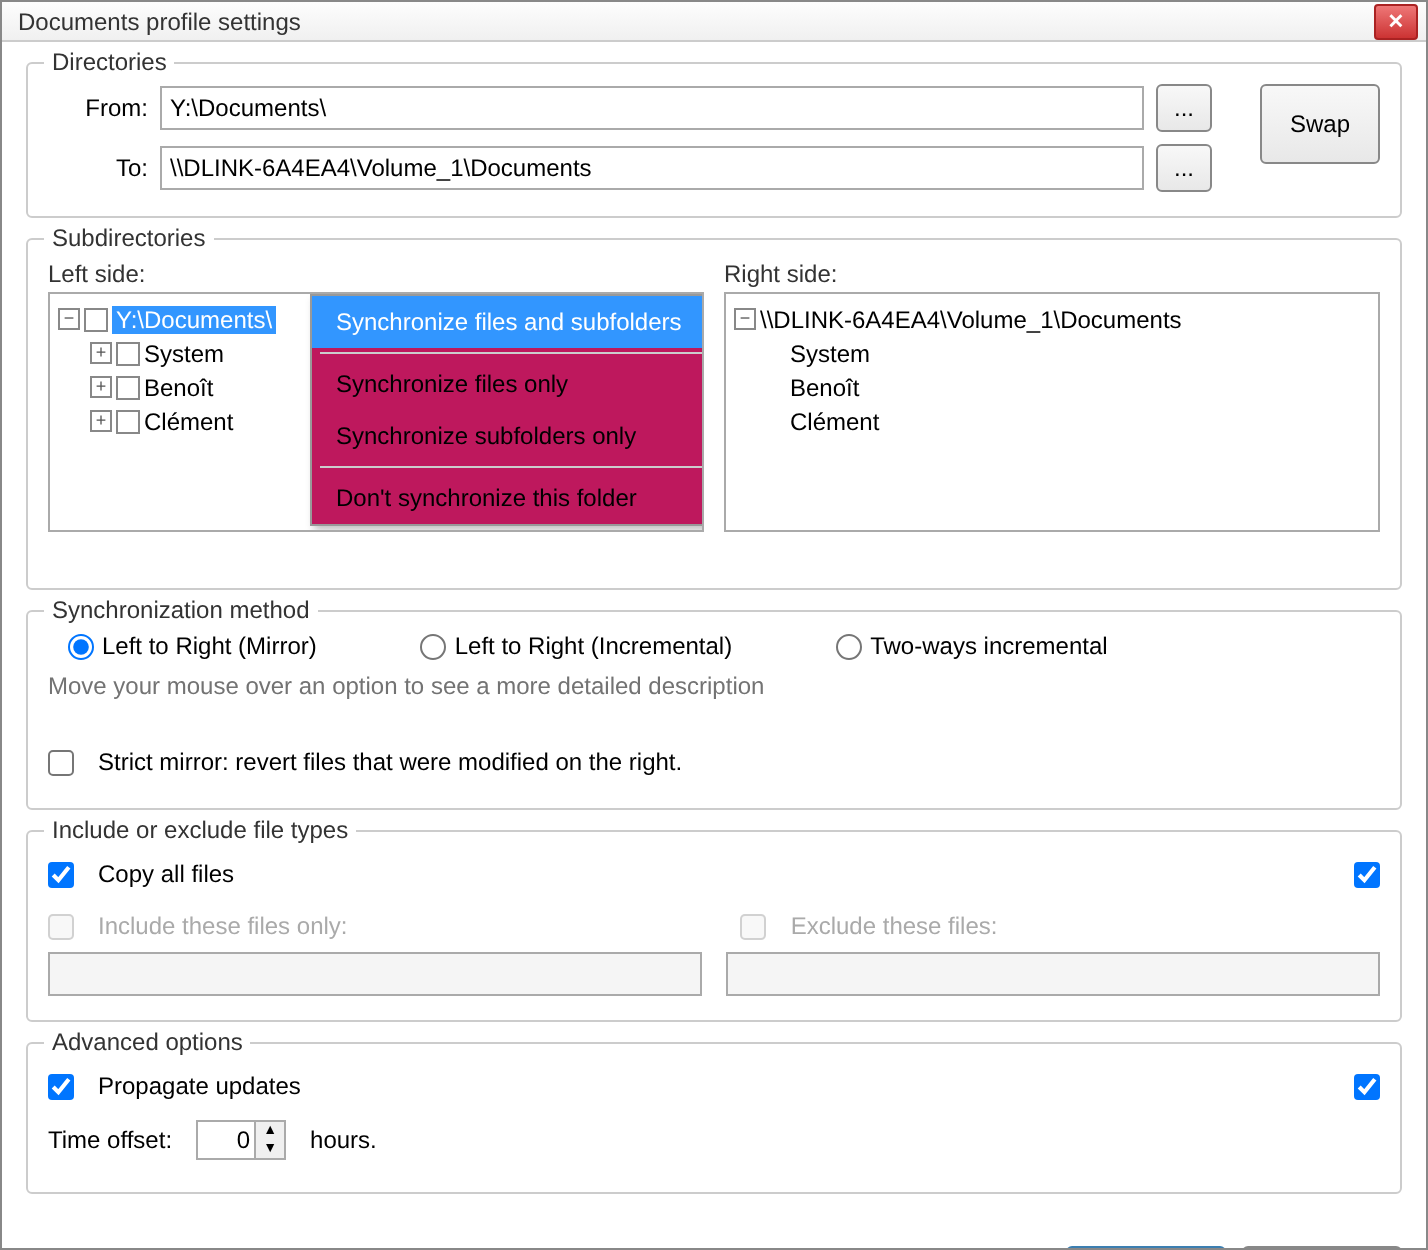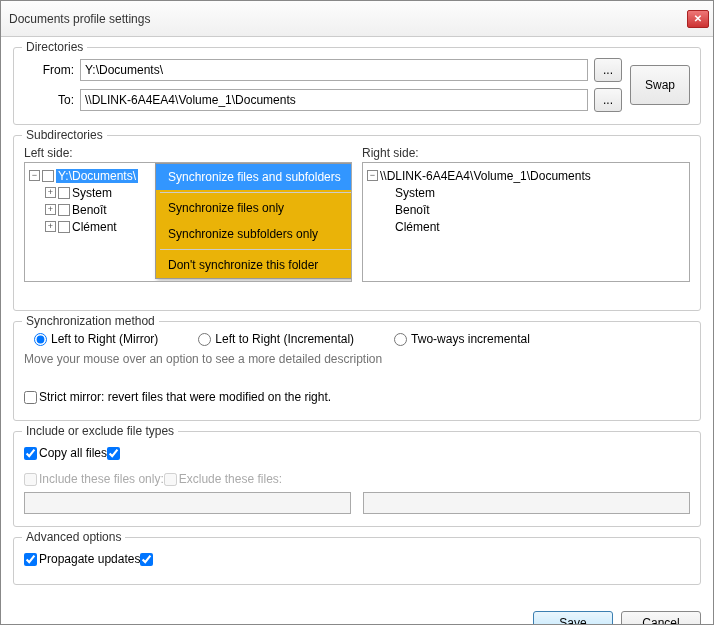--- a/index.html
+++ b/index.html
@@ -1,67 +1,67 @@
 <!DOCTYPE html>
 <html><head>
 <meta charset="utf-8">
 <style>
 *{box-sizing:border-box;margin:0;padding:0}
 body{font-family:"Segoe UI",Tahoma,sans-serif;font-size:12px;color:#000;background:#fff;width:714px;height:625px;overflow:hidden;border:1px solid #888}
-.titlebar{height:36px;background:linear-gradient(#fdfdfd,#f0f0f0);border-bottom:1px solid #ccc;display:flex;align-items:center;padding:0 4px 0 8px}
+.titlebar{height:20px;background:linear-gradient(#fdfdfd,#f0f0f0);border-bottom:1px solid #ccc;display:flex;align-items:center;padding:0 4px 0 8px}
 .titlebar .title{flex:1;font-size:12px;color:#333}
 .closebtn{width:22px;height:18px;background:linear-gradient(#e77,#c33);border:1px solid #a22;border-radius:2px;display:flex;align-items:center;justify-content:center;color:#fff;font-weight:bold;font-size:10px;cursor:pointer}
 .content{padding:10px 12px}
 .fieldset{border:1px solid #ccc;border-radius:3px;padding:10px 10px 12px 10px;margin-bottom:10px;position:relative}
 .fieldset>.legend{position:absolute;top:-8px;left:8px;background:#fff;padding:0 4px;font-size:12px;color:#333}
 .row{display:flex;align-items:center;margin-bottom:6px;gap:6px}
 .row label{width:50px;text-align:right}
 input[type=text]{height:22px;border:1px solid #aaa;padding:2px 4px;font-family:inherit;font-size:12px;background:#fff}
 input[type=text]:disabled{background:#f5f5f5;color:#999}
 .btn{height:24px;min-width:28px;border:1px solid #888;background:linear-gradient(#f8f8f8,#e8e8e8);border-radius:3px;cursor:pointer;font-family:inherit;font-size:12px;display:inline-flex;align-items:center;justify-content:center;padding:0 4px}
 .btn.big{width:60px;height:40px}
 .split{display:flex;gap:10px}
 .treebox{flex:1;border:1px solid #aaa;height:120px;background:#fff;padding:4px;overflow:auto;position:relative}
 .treelabel{margin-bottom:2px;color:#333}
 .treerow{display:flex;align-items:center;height:17px;gap:2px;white-space:nowrap}
 .exp{width:11px;height:11px;border:1px solid #888;display:inline-flex;align-items:center;justify-content:center;font-size:9px;line-height:1;color:#555;background:#fff}
 .chk{width:12px;height:12px;border:1px solid #888;background:#fff;display:inline-block}
 .selrow{background:#3296ff;color:#fff;padding:0 2px}
 .refreshbtn{width:28px;height:24px;border:1px solid #6aa8e8;background:linear-gradient(#eaf3fc,#c8e0f8);border-radius:3px;display:flex;align-items:center;justify-content:center;position:absolute;right:4px;top:4px;cursor:pointer}
-.ctxmenu{position:absolute;left:130px;top:0px;width:220px;background:#eab308;border:1px solid #999;box-shadow:2px 2px 4px rgba(0,0,0,.25);z-index:5}
+.ctxmenu{position:absolute;left:130px;top:0px;width:220px;background:#be185d;border:1px solid #999;box-shadow:2px 2px 4px rgba(0,0,0,.25);z-index:5}
 .ctxmenu .item{padding:6px 12px;cursor:pointer}
 .ctxmenu .item.sel{background:#3296ff;color:#fff}
 .ctxmenu .sep{height:1px;background:#ccc;margin:2px 4px}
-.radio-row{display:flex;gap:40px;margin-bottom:6px;padding-left:10px}
+.radio-row{display:flex;gap:52px;margin-bottom:6px;padding-left:10px}
 .radio-row label,.chkline label{display:flex;align-items:center;gap:4px}
-.chkline{display:flex;align-items:center;gap:2px;margin:4px 0}
+.chkline{display:flex;align-items:center;gap:12px;margin:4px 0}
 .btnrow{display:flex;justify-content:flex-end;gap:8px;padding:6px 12px}
 .btnrow .btn{width:80px;height:24px}
 .btn.primary{border:1px solid #3c7fb1;background:linear-gradient(#eaf6fd,#bee6fd)}
 .hint{color:#737373;margin:2px 0 6px 0}
 .disabled{color:#aaa}
-.twocol{display:flex;justify-content:flex-start;align-items:center}
+.twocol{display:flex;justify-content:space-between;align-items:center}
 .spinner{display:inline-flex;align-items:center;border:1px solid #aaa;height:20px}
 .spinner input{border:none;width:28px;height:18px;text-align:right;padding-right:2px}
 .spinner .arrows{display:flex;flex-direction:column;border-left:1px solid #aaa}
 .spinner .arrows span{width:14px;height:9px;font-size:7px;display:flex;align-items:center;justify-content:center;background:#f0f0f0;cursor:pointer}
 </style>
 </head>
 <body>
 
 <div class="titlebar">
   <span class="title">Documents profile settings</span>
   <div class="closebtn">✕</div>
 </div>
 
 <div class="content">
 
   <div class="fieldset">
     <span class="legend">Directories</span>
-    <div style="display:flex;gap:8px;align-items:center">
+    <div style="display:flex;gap:24px;align-items:flex-start">
       <div style="flex:1">
         <div class="row">
           <label>From:</label>
           <input type="text" style="flex: 1 1 0%;" value="Y:\Documents\">
           <button class="btn">...</button>
         </div>
         <div class="row" style="margin-bottom:0">
           <label>To:</label>
           <input type="text" style="flex: 1 1 0%;" value="\\DLINK-6A4EA4\Volume_1\Documents">
           <button class="btn">...</button>
@@ -190,20 +190,31 @@
     <div class="twocol">
       <div class="chkline">
           <input type="checkbox" checked="" style="">
           <span>Propagate updates</span>
         </div>
       <div class="chkline">
           <input type="checkbox" checked="" style="">
         </div>
     </div>
     <div class="twocol" style="margin-top:2px">
+      <div class="chkline">
+        <span>Time offset:</span>
+        <span class="spinner">
+          <input type="text" value="0" style="">
+          <span class="arrows">
+              <span>▲</span>
+              <span>▼</span>
+            </span>
+        </span>
+        <span>hours.</span>
+      </div>
     </div>
   </div>
 
 </div>
 
 <div class="btnrow">
   <button class="btn primary">Save</button>
   <button class="btn">Cancel</button>
 </div>
 

